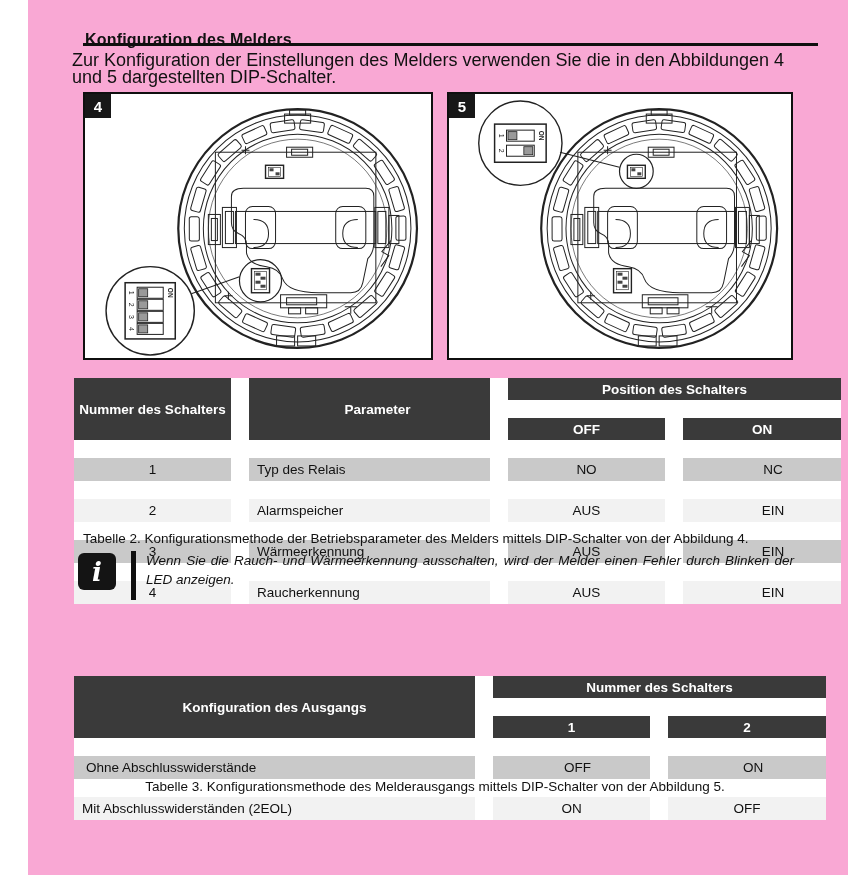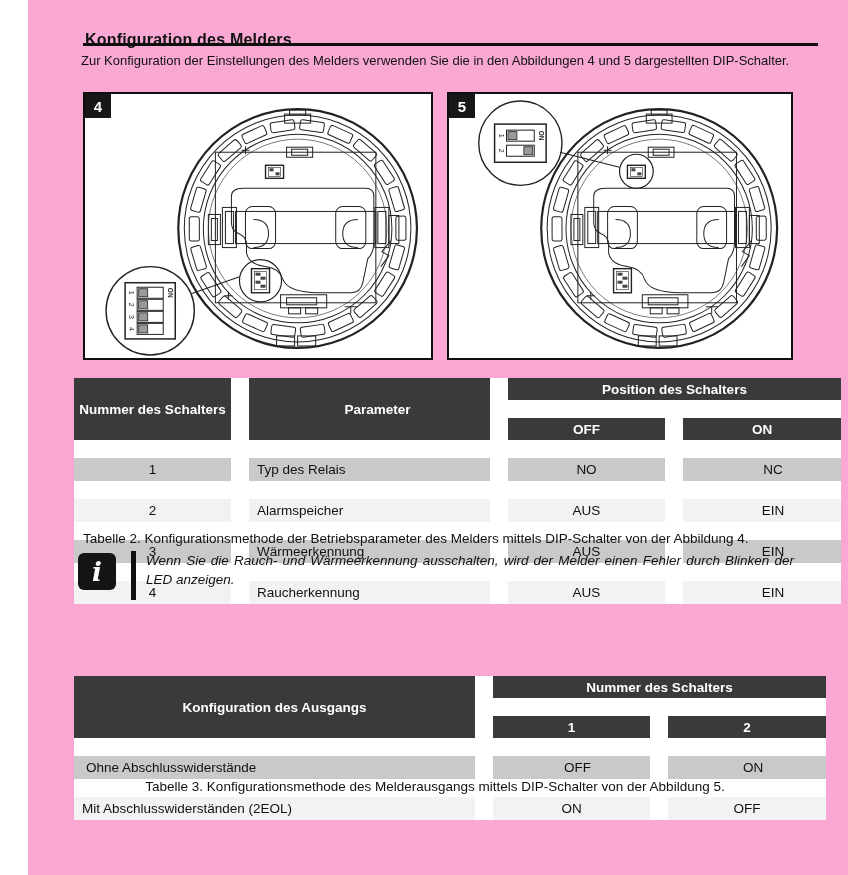--- a/index.html
+++ b/index.html
@@ -1,21 +1,21 @@
 <!DOCTYPE html>
 <html><head>
 <meta charset="utf-8">
 <style>
   html,body{margin:0;padding:0;background:#fff;}
   .page{position:relative;width:848px;height:875px;background:#f9a8d4;
         font-family:"Liberation Sans",sans-serif;color:#111;overflow:hidden;margin-left:28px;}
 
   .title{position:absolute;left:57px;top:20px;font-size:16px;font-weight:bold;letter-spacing:.2px;}
   .rule{position:absolute;left:55px;top:43px;width:735px;height:3px;background:#0f0f0f;}
-  .intro{position:absolute;left:53px;top:52px;width:712px;margin:0;font-size:13px;
+  .intro{position:absolute;left:44px;top:52px;width:712px;margin:0;font-size:18px;
          line-height:17px;text-align:justify;}
 
   .figure{position:absolute;top:92px;height:268px;border:2.5px solid #0f0f0f;
           box-sizing:border-box;background:#fff;}
   .fig4{left:55px;width:350px;}
   .fig5{left:419px;width:346px;}
   .figure svg{position:absolute;left:0;top:0;width:100%;height:100%;}
   .badge{position:absolute;left:0;top:0;width:26px;height:24px;background:#171717;color:#fff;
          font-size:15px;font-weight:bold;display:flex;align-items:center;justify-content:center;z-index:2;}
 

